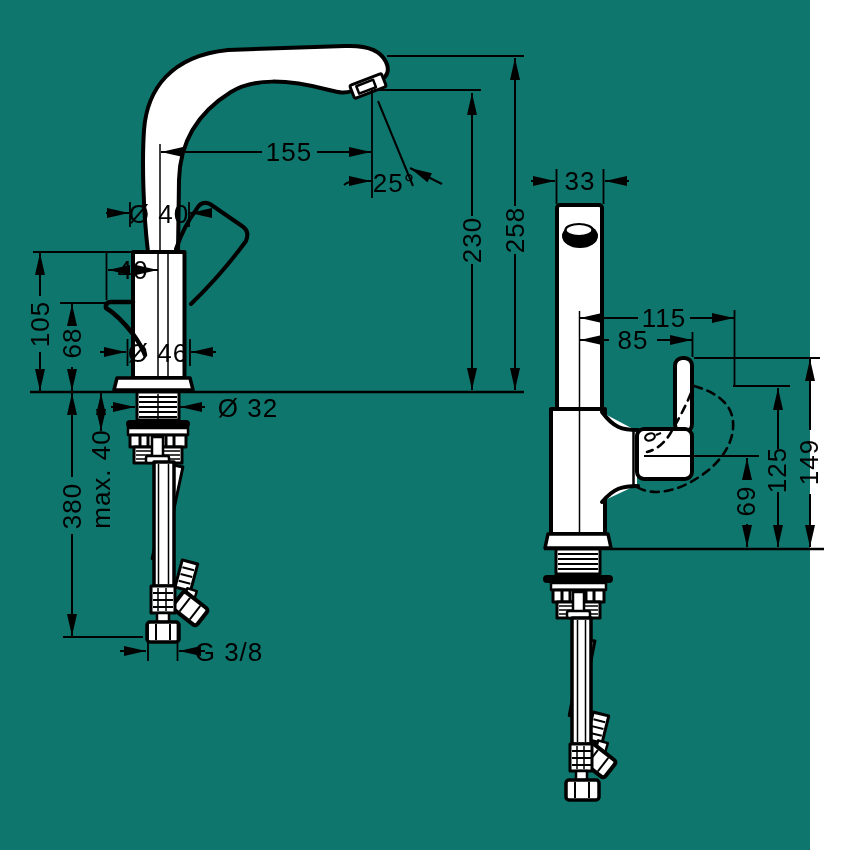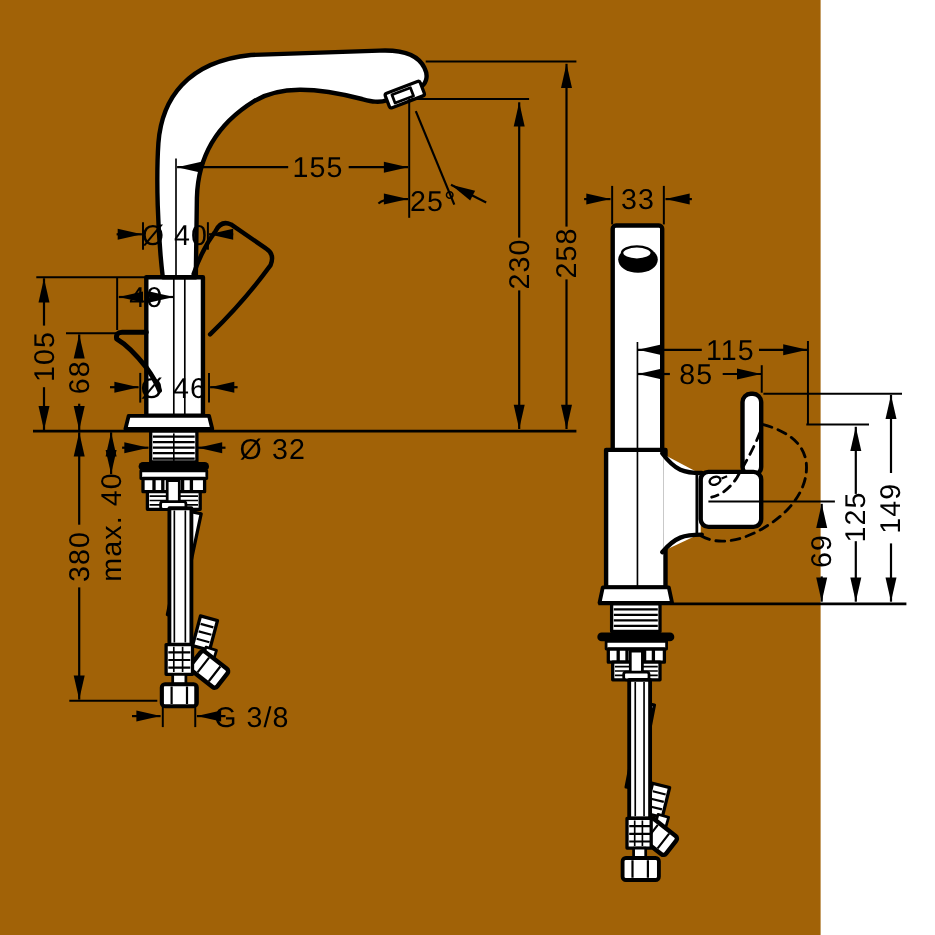--- a/index.html
+++ b/index.html
@@ -1,16 +1,16 @@
 <!DOCTYPE html>
 <html><head>
 <meta charset="utf-8">
 <style>
   html,body{margin:0;padding:0;background:#ffffff;}
-  .stage{position:relative;width:746px;height:850px;background:#a16207;font-family:"Liberation Sans",sans-serif;}
+  .stage{position:relative;width:810px;height:850px;background:#0f766e;font-family:"Liberation Sans",sans-serif;}
   svg{position:absolute;left:0;top:0;}
   .outline{fill:#ffffff;stroke:#000000;stroke-width:4;stroke-linejoin:round;stroke-linecap:round;}
   .outline-thin{fill:#ffffff;stroke:#000000;stroke-width:3;stroke-linejoin:round;}
   .detail{fill:#ffffff;stroke:#000000;stroke-width:2.5;stroke-linejoin:round;}
   .stroke-only{fill:none;stroke:#000000;stroke-width:4;stroke-linejoin:round;stroke-linecap:round;}
   .hatch{fill:none;stroke:#000000;stroke-width:2;}
   .hatch-fine{fill:none;stroke:#000000;stroke-width:1.5;}
   .facet{fill:none;stroke:#000000;stroke-width:2;}
   .slot{fill:none;stroke:#000000;stroke-width:3;}
   .solid{fill:#000000;stroke:none;}

